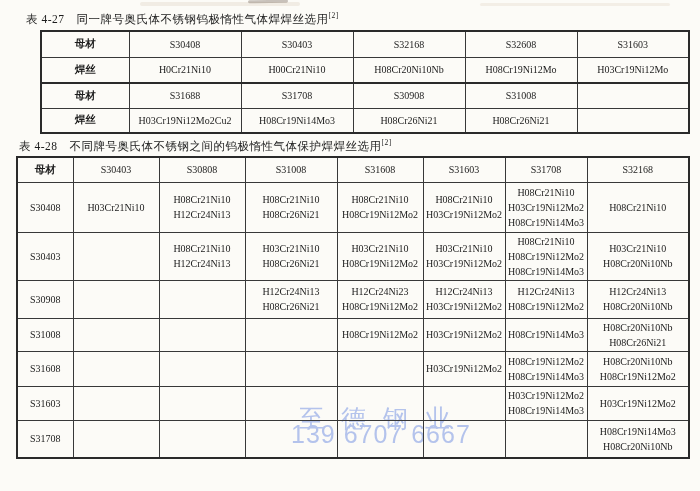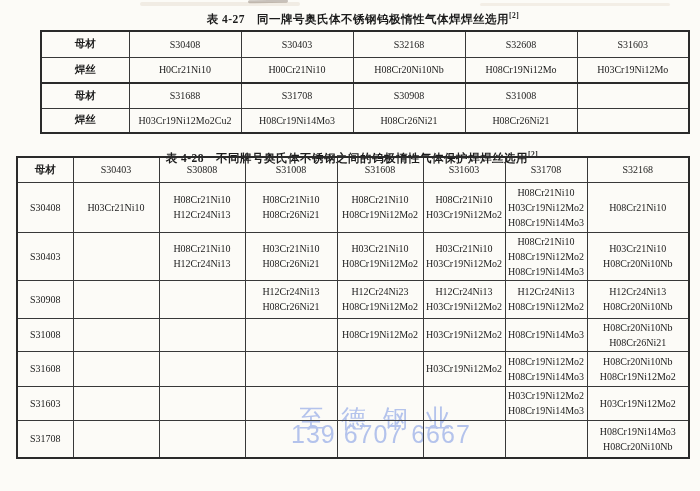--- a/index.html
+++ b/index.html
@@ -14,26 +14,26 @@
   .smudge.a{left:140px;top:2px;width:160px;height:4px;background:rgba(150,110,70,0.10);border-radius:3px;}
   .smudge.b{left:248px;top:0;width:40px;height:3px;background:rgba(80,60,45,0.30);border-radius:2px;transform:rotate(-1deg);}
   .smudge.c{left:480px;top:3px;width:190px;height:3px;background:rgba(170,130,85,0.10);border-radius:2px;}
 
   
   .watermark{position:absolute;z-index:1;color:#b4c3ec;font-family:"Liberation Sans","DejaVu Sans",sans-serif;}
   .wm1{position:absolute;left:299px;top:402px;font-size:25px;letter-spacing:17px;white-space:nowrap;}
   .wm2{position:absolute;left:291px;top:420px;font-size:25px;letter-spacing:1px;white-space:nowrap;}
 
   .tbl-title{
-    position:absolute;z-index:2;width:700px;text-align:center;
-    font-size:11.5px;font-weight:bold;letter-spacing:0.5px;white-space:nowrap;
+    position:absolute;z-index:2;width:700px;
+    font-size:11.5px;font-weight:normal;letter-spacing:0.5px;white-space:nowrap;
   }
   .tbl-title sup{font-size:7.5px;}
   #t1-title{top:11px;padding-left:26px;box-sizing:border-box;}
-  #t2-title{top:138px;padding-left:4px;box-sizing:border-box;margin-top:12px;}
+  #t2-title{top:138px;padding-left:19px;box-sizing:border-box;}
 
   table{
     position:absolute;z-index:2;border-collapse:collapse;table-layout:fixed;
     background:transparent;
   }
   td{
     border:1px solid #383838;text-align:center;vertical-align:middle;
     font-size:10px;padding:1px 2px;overflow:hidden;line-height:1.5;
   }
   #table1{left:40px;top:30px;width:648px;border:2px solid #2a2a2a;}

